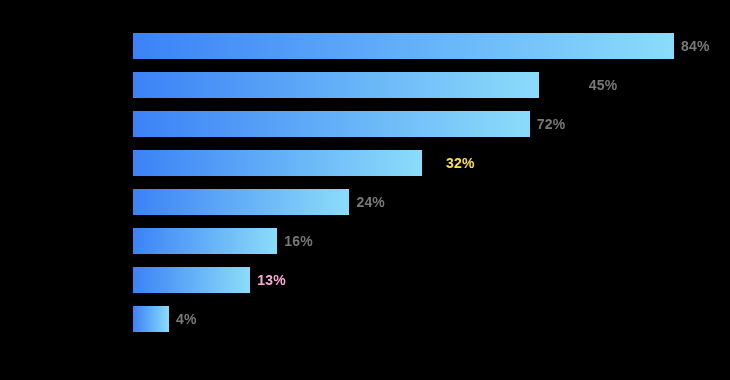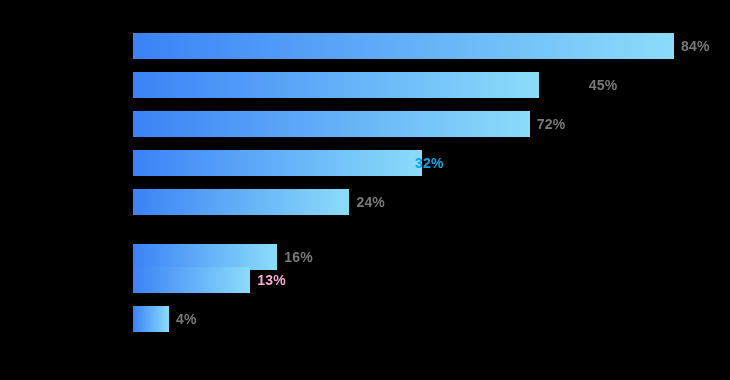--- a/index.html
+++ b/index.html
@@ -113,29 +113,29 @@
         <div class="bar-row" style="top: 78px;">
           <div class="bar-track">
             <div class="bar-fill" style="width: 396.733px; background: linear-gradient(to right, rgb(59, 130, 246) 0%, rgb(139, 220, 250) 100%);"></div>
           </div>
           <div class="bar-value-label" style="left: 403.733px; color: rgb(120, 120, 120);">72%</div>
         </div>
         <div class="bar-row" style="top: 117px;">
           <div class="bar-track">
             <div class="bar-fill" style="width: 288.533px; background: linear-gradient(to right, rgb(59, 130, 246) 0%, rgb(139, 220, 250) 100%);"></div>
           </div>
-          <div class="bar-value-label" style="left: 282px; color: #0ea5e9;">32%</div>
+          <div class="bar-value-label" style="left: 313px; color: #fde047;">32%</div>
         </div>
         <div class="bar-row" style="top: 156px;">
           <div class="bar-track">
             <div class="bar-fill" style="width: 216.4px; background: linear-gradient(to right, rgb(59, 130, 246) 0%, rgb(139, 220, 250) 100%);"></div>
           </div>
           <div class="bar-value-label" style="left: 223.4px; color: rgb(120, 120, 120); text-align: center;">24%</div>
         </div>
-        <div class="bar-row" style="top: 211px; text-decoration: underline;">
+        <div class="bar-row" style="top: 195px; text-decoration: underline;">
           <div class="bar-track">
             <div class="bar-fill" style="width: 144.267px; background: linear-gradient(to right, rgb(59, 130, 246) 0%, rgb(139, 220, 250) 100%);"></div>
           </div>
           <div class="bar-value-label" style="left: 151.267px; color: rgb(120, 120, 120);">16%</div>
         </div>
         <div class="bar-row" style="top: 234px;">
           <div class="bar-track">
             <div class="bar-fill" style="width: 117.217px; background: linear-gradient(to right, rgb(59, 130, 246) 0%, rgb(139, 220, 250) 100%);"></div>
           </div>
           <div class="bar-value-label" style="left: 124.217px; color: #f9a8d4;">13%</div>

